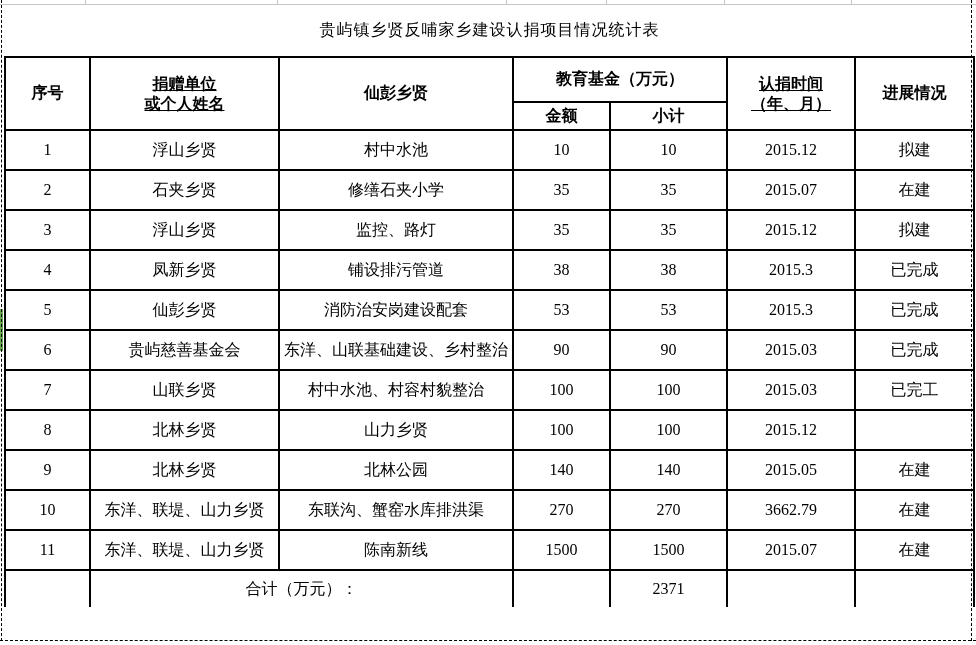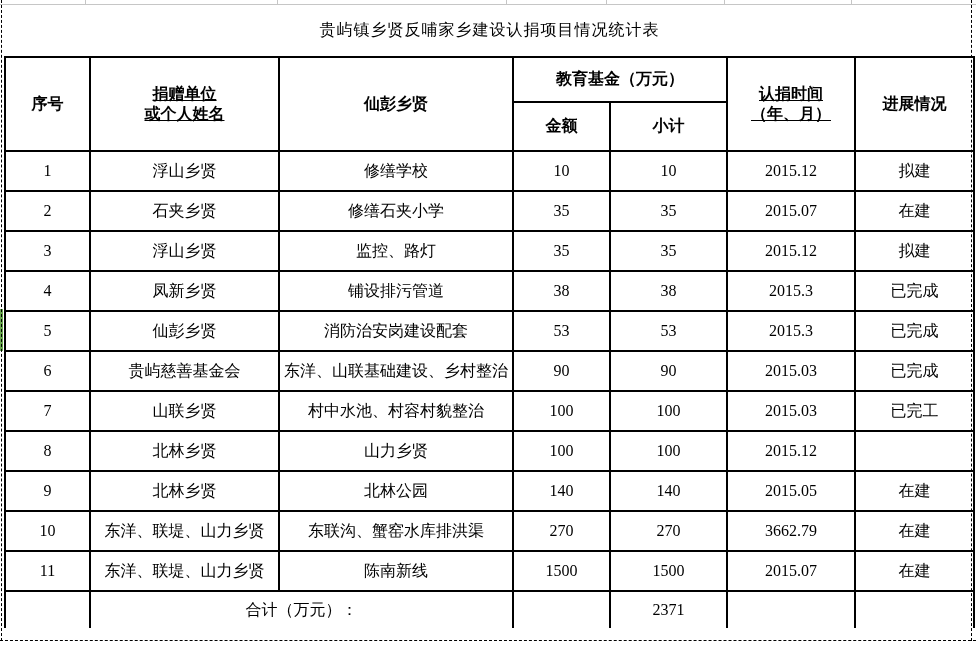--- a/index.html
+++ b/index.html
@@ -69,21 +69,21 @@
   tr.total-row td { border-bottom: none; }
   .title-cell {
     border: none !important;
     border-bottom: 2px solid #000 !important;
     height: 52px;
     font-size: 29px;
     font-weight: bold;
     letter-spacing: 1px;
   }
   tr.head-a th { height: 45px; }
-  tr.head-b th { height: 49px; }
+  tr.head-b th { height: 28px; }
   table.sheet th { font-weight: bold; }
   tr.data-row td { height: 40px; }
   tr.total-row td { height: 37px; margin-left: 21px; }
   .two-line span { display: block; line-height: 1.25; text-decoration: underline; }
   .total-label { font-size: 19px; }
 </style>
 </head>
 <body>
 
 <div class="screen">
@@ -128,21 +128,21 @@
       <tr class="head-b">
         <th>金额</th>
         <th>小计</th>
       </tr>
 
       </tbody>
       <tbody id="data-rows">
         <tr class="data-row">
     <td class="no-l">1</td>
     <td>浮山乡贤</td>
-    <td>修缮学校</td>
+    <td>村中水池</td>
     <td>10</td>
     <td>10</td>
     <td>2015.12</td>
     <td class="no-r">拟建</td>
   </tr>
         <tr class="data-row">
     <td class="no-l">2</td>
     <td>石夹乡贤</td>
     <td>修缮石夹小学</td>
     <td>35</td>

